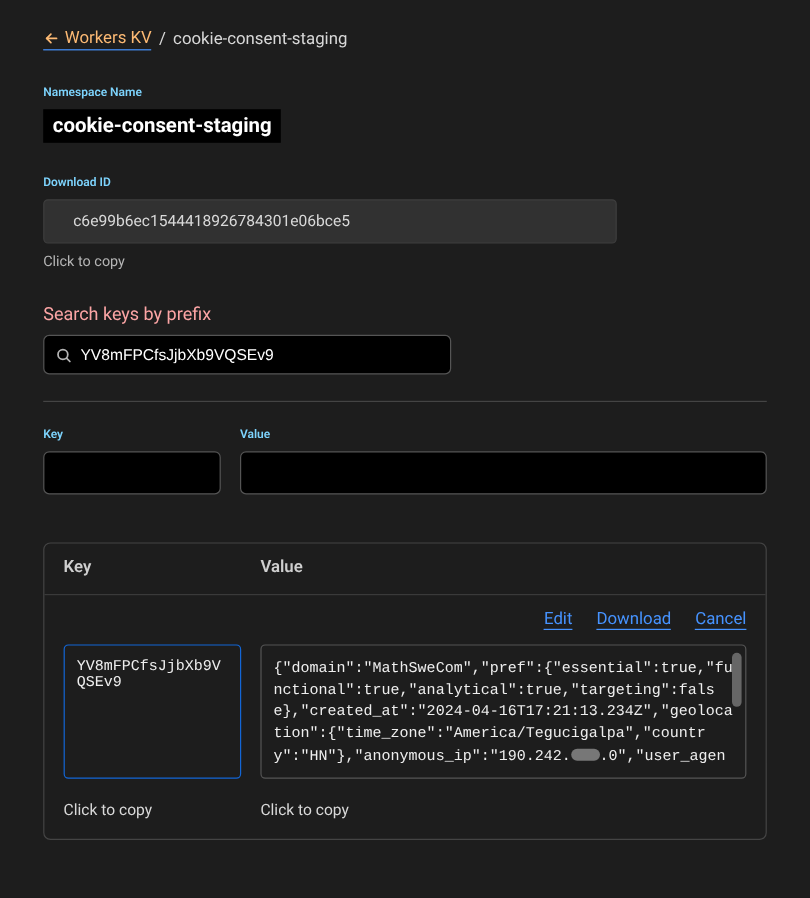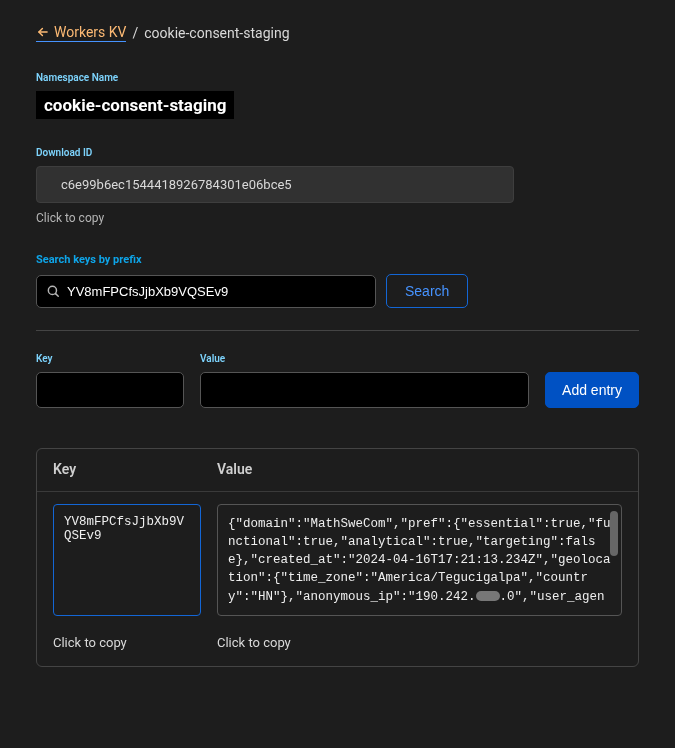--- a/index.html
+++ b/index.html
@@ -70,23 +70,23 @@
       color: #d9d9d9;
       width: 478px;
       margin-bottom: 8px;
     }
     .click-copy {
       font-size: 12px;
       color: #b5b5b5;
       margin-bottom: 24px;
     }
     .search-label {
-      font-size: 11px;
-      color: #0ea5e9;
-      font-weight: 700;
+      font-size: 15px;
+      color: #fca5a5;
+      font-weight: 400;
       margin-bottom: 8px;
       margin-top: 28px;
     }
     .search-row {
       display: flex;
       align-items: center;
       gap: 10px;
       margin-bottom: 22px;
     }
     .search-input-wrap {
@@ -284,43 +284,46 @@
 
 <div class="search-label">Search keys by prefix</div>
 <div class="search-row">
   <div class="search-input-wrap">
     <svg viewBox="0 0 24 24" fill="none" stroke="currentColor" stroke-width="2.5" stroke-linecap="round" stroke-linejoin="round">
         <circle cx="11" cy="11" r="7"></circle>
         <line x1="21" y1="21" x2="16.5" y2="16.5"></line>
       </svg>
     <input class="search-input" type="text" value="YV8mFPCfsJjbXb9VQSEv9" style="">
   </div>
-  <button class="btn-outline">Search</button>
 </div>
 
 <hr class="divider">
 
 <div class="kv-add-row">
   <div class="kv-col kv-col-key">
     <div class="section-label">Key</div>
     <input class="kv-input" type="text" value="" style="">
   </div>
   <div class="kv-col kv-col-value">
     <div class="section-label">Value</div>
     <input class="kv-input" type="text" value="" style="">
   </div>
-  <button class="btn-primary">Add entry</button>
 </div>
 
 <div class="results-panel">
   <div class="results-header">
     <div class="col-key">Key</div>
     <div class="col-value">Value</div>
   </div>
   <div class="results-body">
+    <div class="action-links">
+      <a>Edit</a>
+      <a>Download</a>
+      <a>Cancel</a>
+    </div>
     <div class="result-row">
       <div class="key-display">YV8mFPCfsJjbXb9VQSEv9</div>
       <div class="value-display">
         <div class="content"><span>{"domain":"MathSweCom","pref":{"essential":true,"functional":true,"analytical":true,"targeting":false},"created_at":"2024-04-16T17:21:13.234Z","geolocation":{"time_zone":"America/Tegucigalpa","country":"HN"},"anonymous_ip":"190.242.</span><span class="redact"></span><span>.0","user_agent":"Mozilla/5.0 (Windo</span></div>
         <div class="scrollbar"></div>
       </div>
     </div>
     <div class="copy-row">
       <div class="c1"><span>Click to copy</span></div>
       <div class="c2"><span>Click to copy</span></div>

